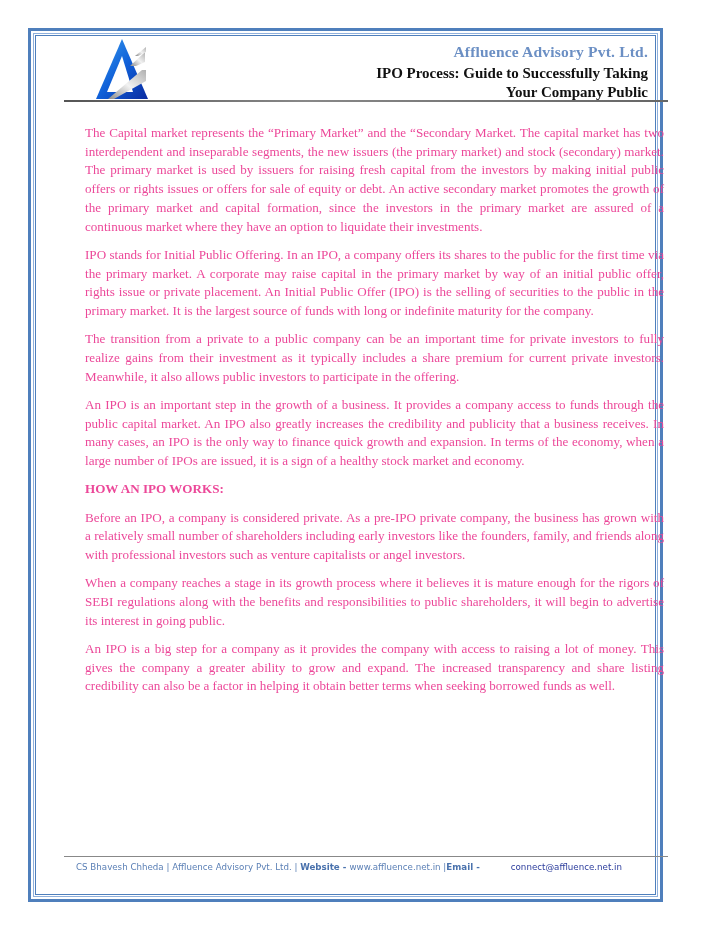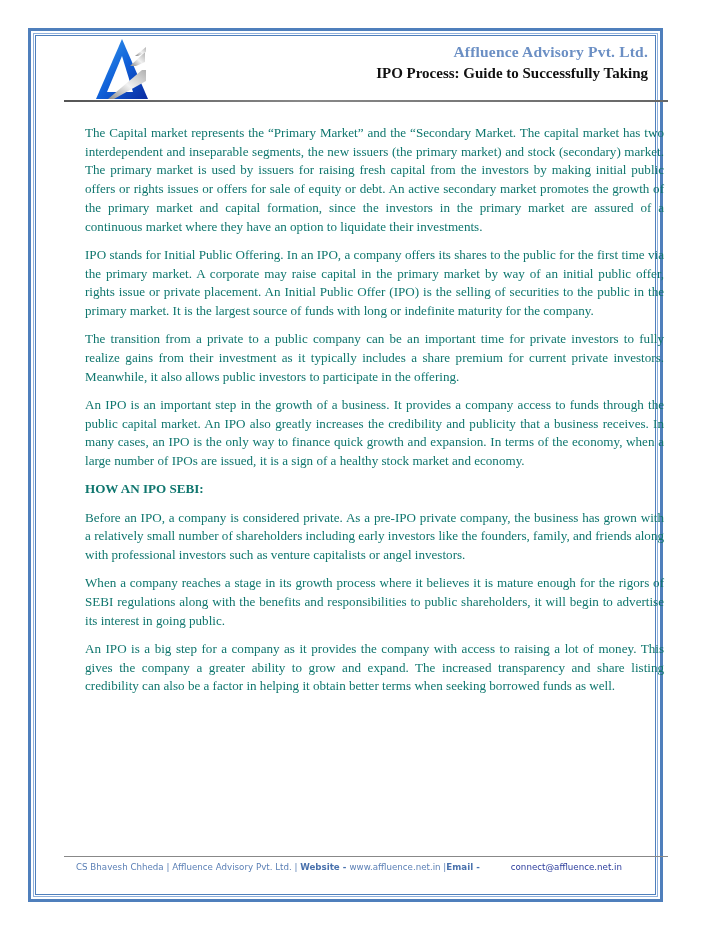--- a/index.html
+++ b/index.html
@@ -28,21 +28,21 @@
     font-weight: bold; font-size: 15.5px; color: #6b8fc4; letter-spacing: 0.2px;
   }
   .doc-title {
     position: absolute; right: 72px; top: 64px; text-align: right;
     font-family: "Liberation Serif", "DejaVu Serif", serif;
     font-weight: bold; font-size: 15px; line-height: 19px; color: #111;
   }
   .content {
     position: absolute; left: 85px; top: 124px; width: 579px;
     font-family: "Liberation Serif", "DejaVu Serif", serif;
-    font-size: 13.1px; line-height: 18.7px; color: #0f766e;
+    font-size: 13.1px; line-height: 18.7px; color: #ec4899;
   }
   .content p { margin: 0 0 9.6px 0; text-align: justify; }
   .content h3 {
     margin: 0 0 9.6px 0; font-size: 13.1px; font-weight: bold; line-height: 18.7px;
   }
   .footer-rule {
     position: absolute; left: 64px; top: 856px; width: 604px; height: 1px;
     background: #888;
   }
   .footer {
@@ -76,28 +76,29 @@
     <polygon points="34,20 19,56 45,56" fill="#ffffff"></polygon>
     <polygon points="20,63 54,34 58,34 58,45 26,63" fill="url(#lgSilver)"></polygon>
     <polygon points="42,30 57,16 57,26 48,30" fill="url(#lgSilver)"></polygon>
     <polygon points="47,20 58,11 58,16 50,20" fill="url(#lgSilver)"></polygon>
   </svg>
 </div>
 
 <div class="company-name">Affluence Advisory Pvt. Ltd.</div>
 <div class="doc-title">
   <div>IPO Process: Guide to Successfully Taking</div>
+  <div>Your Company Public</div>
 </div>
 <div class="header-rule"></div>
 
 <div class="content">
   <p>The Capital market represents the “Primary Market” and the “Secondary Market. The capital market has two interdependent and inseparable segments, the new issuers (the primary market) and stock (secondary) market. The primary market is used by issuers for raising fresh capital from the investors by making initial public offers or rights issues or offers for sale of equity or debt. An active secondary market promotes the growth of the primary market and capital formation, since the investors in the primary market are assured of a continuous market where they have an option to liquidate their investments.</p>
   <p>IPO stands for Initial Public Offering. In an IPO, a company offers its shares to the public for the first time via the primary market. A corporate may raise capital in the primary market by way of an initial public offer, rights issue or private placement. An Initial Public Offer (IPO) is the selling of securities to the public in the primary market. It is the largest source of funds with long or indefinite maturity for the company.</p>
   <p>The transition from a private to a public company can be an important time for private investors to fully realize gains from their investment as it typically includes a share premium for current private investors. Meanwhile, it also allows public investors to participate in the offering.</p>
   <p>An IPO is an important step in the growth of a business. It provides a company access to funds through the public capital market. An IPO also greatly increases the credibility and publicity that a business receives. In many cases, an IPO is the only way to finance quick growth and expansion. In terms of the economy, when a large number of IPOs are issued, it is a sign of a healthy stock market and economy.</p>
-  <h3>HOW AN IPO SEBI:</h3>
+  <h3>HOW AN IPO WORKS:</h3>
   <p>Before an IPO, a company is considered private. As a pre-IPO private company, the business has grown with a relatively small number of shareholders including early investors like the founders, family, and friends along with professional investors such as venture capitalists or angel investors.</p>
   <p>When a company reaches a stage in its growth process where it believes it is mature enough for the rigors of SEBI regulations along with the benefits and responsibilities to public shareholders, it will begin to advertise its interest in going public.</p>
   <p>An IPO is a big step for a company as it provides the company with access to raising a lot of money. This gives the company a greater ability to grow and expand. The increased transparency and share listing credibility can also be a factor in helping it obtain better terms when seeking borrowed funds as well.</p>
 </div>
 
 <div class="footer-rule"></div>
 <div class="footer"><span>CS Bhavesh Chheda</span><span> | </span><span>Affluence Advisory Pvt. Ltd.</span><span> | </span><span class="strong">Website</span><span class="strong"> - </span><span>www.affluence.net.in</span><span> |</span><span class="strong">Email</span><span class="strong"> - </span><span class="email">connect@affluence.net.in</span></div>
 
 </body></html>

